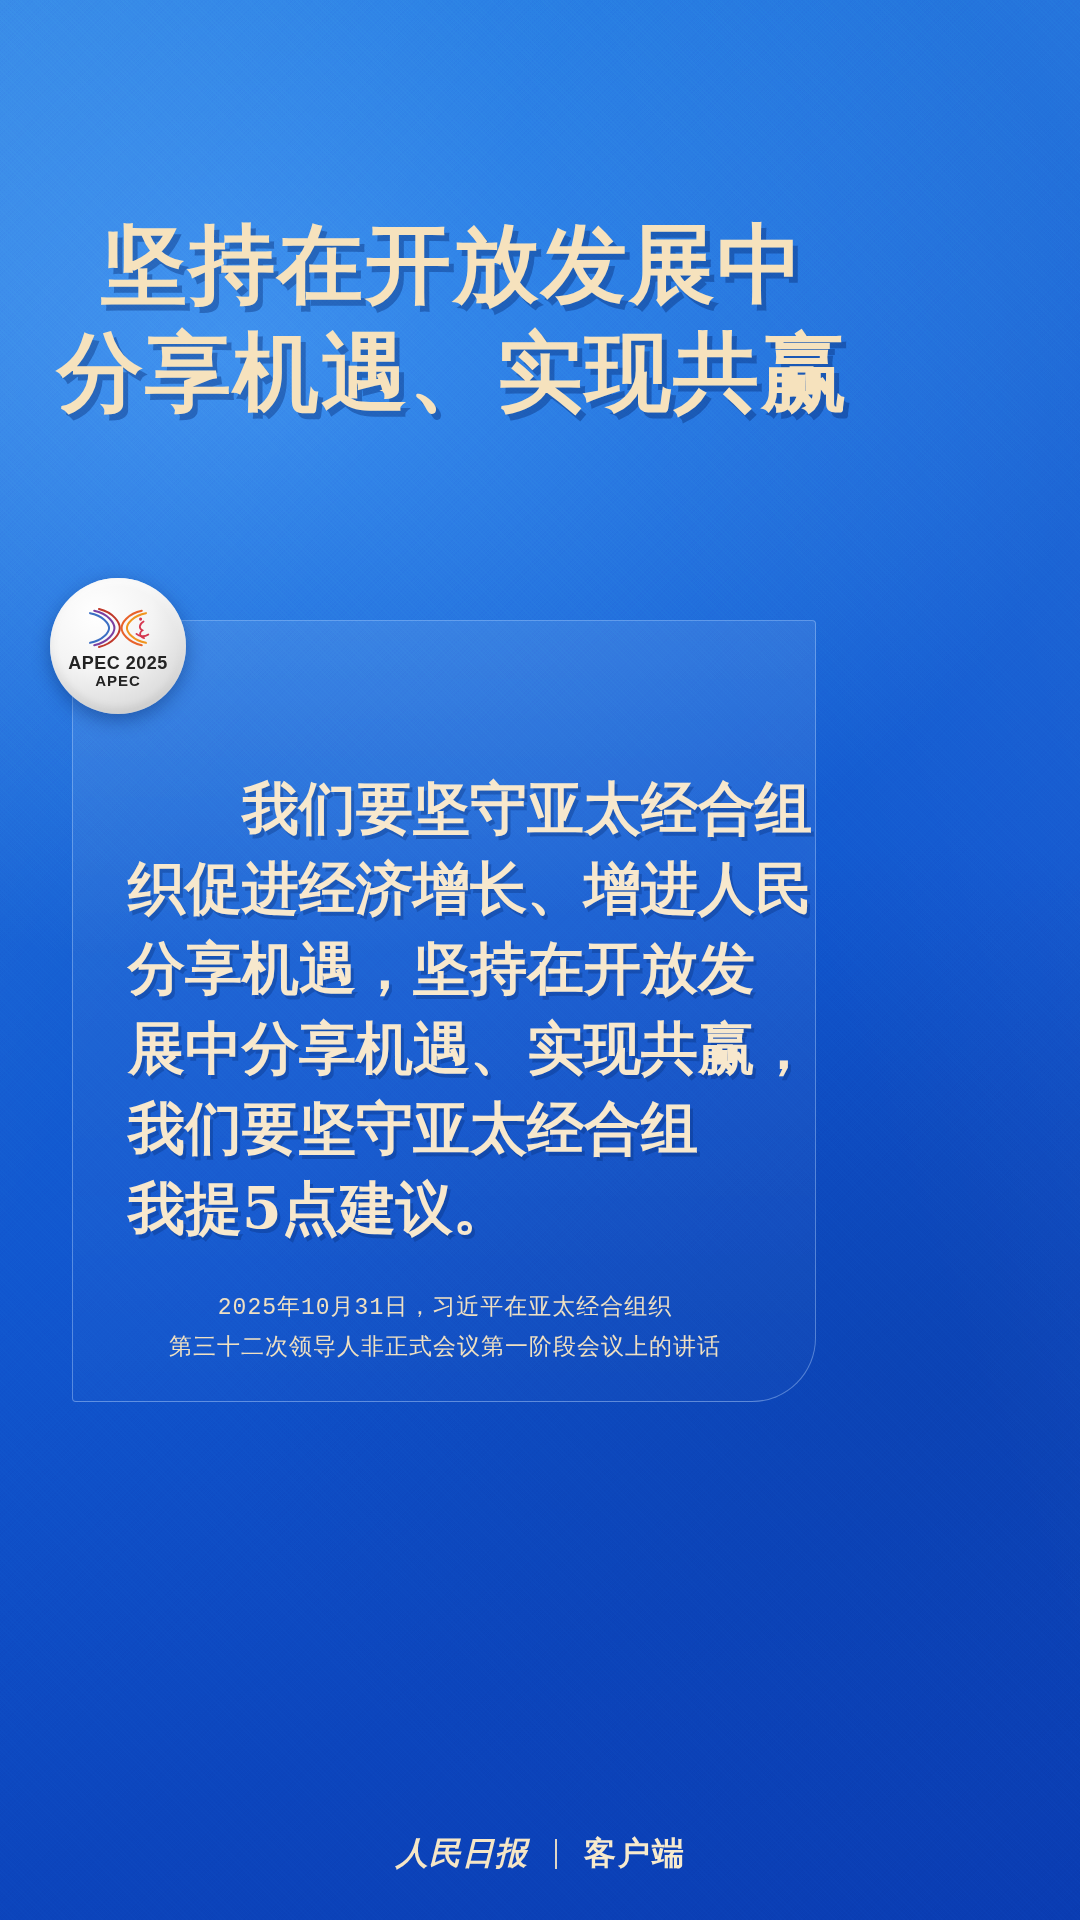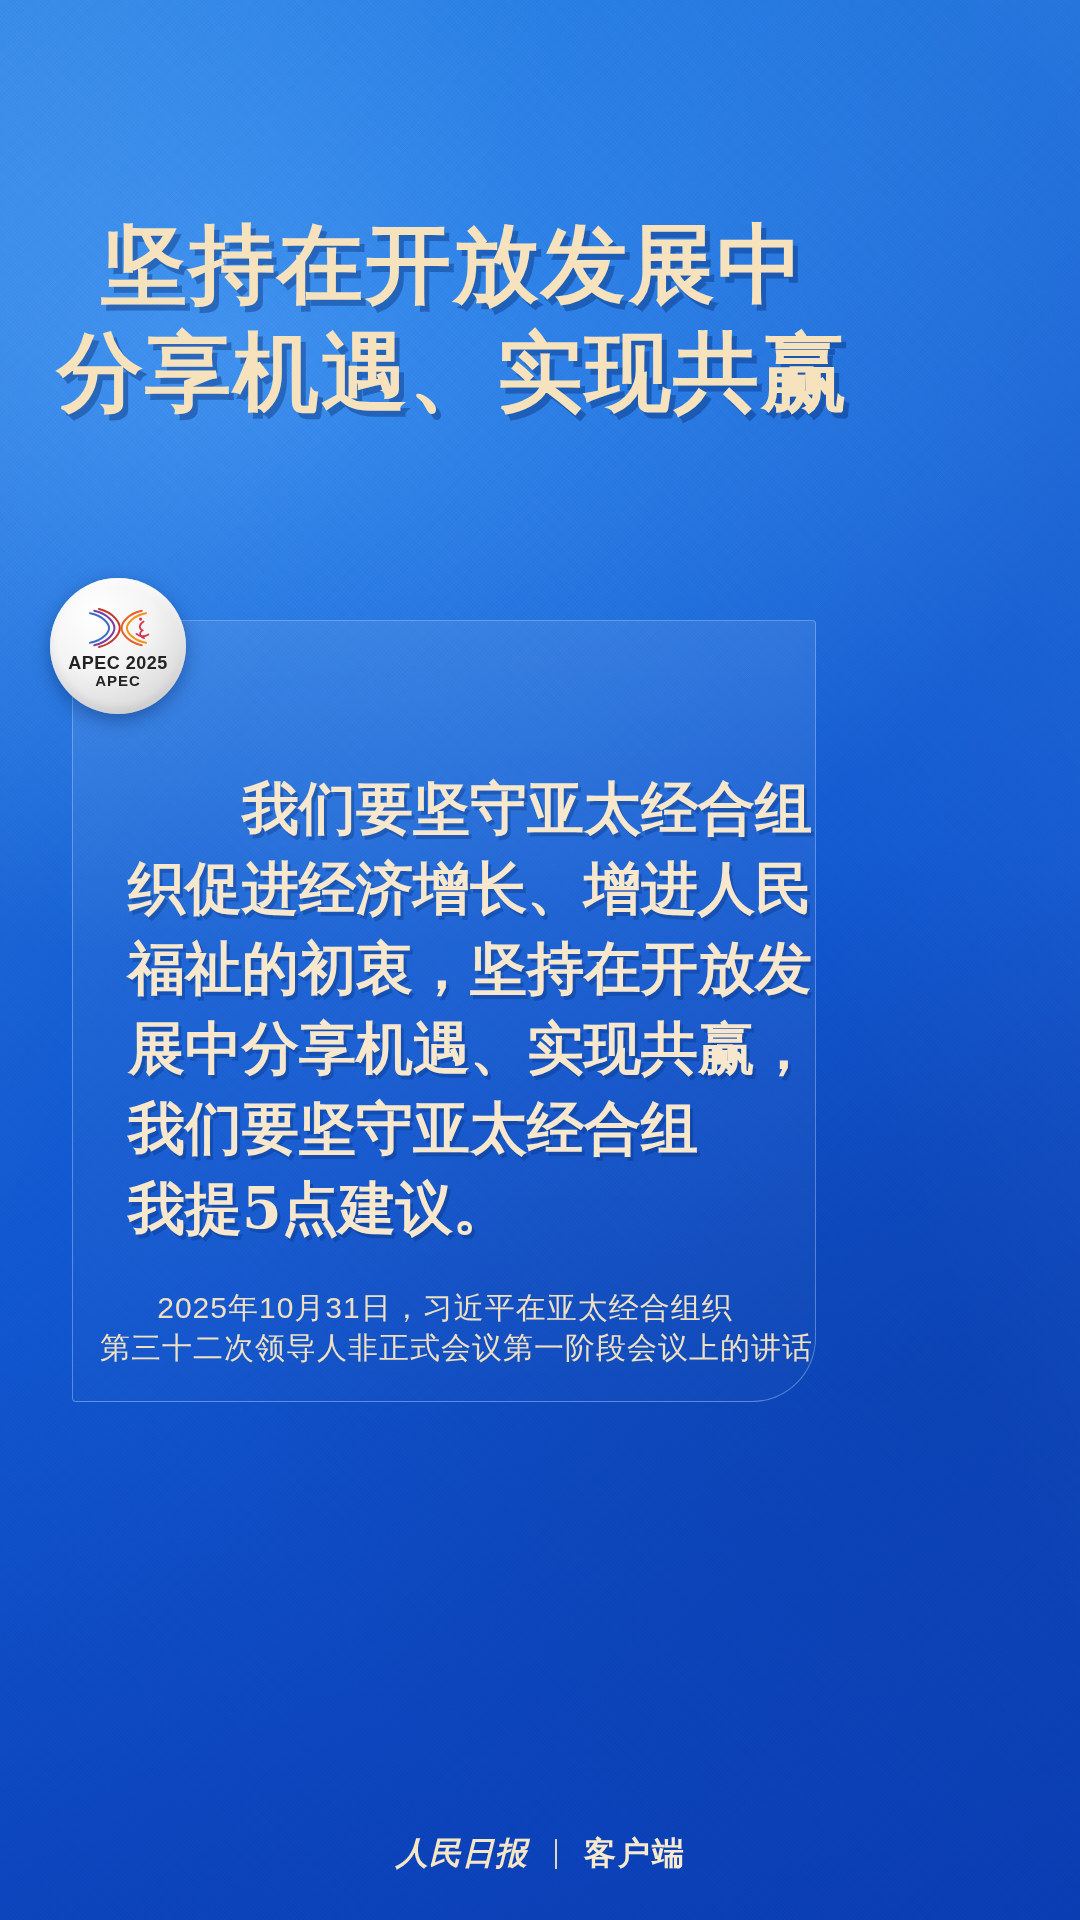--- a/index.html
+++ b/index.html
@@ -136,22 +136,22 @@
   
   #attribution {
     position: absolute;
     left: 100px;
     top: 1288px;
     width: 690px;
     text-align: center;
     z-index: 6;
   }
   .attr-line {
-    font-family: Liberation Sans, sans-serif;
-    font-size: 30px;
+    font-family: Liberation Mono, monospace;
+    font-size: 23px;
     line-height: 40px;
     color: #efe0c2;
     letter-spacing: 1px;
     white-space: nowrap;
   }
 
   
   #footer {
     position: absolute;
     left: 1px;
@@ -215,21 +215,21 @@
       </g>
       <circle cx="103" cy="22" r="2.6" fill="#d5364f"></circle>
     </svg>
     <div class="apec-text-main">APEC 2025</div>
     <div class="apec-text-sub">APEC</div>
   </div>
 
   <div id="quote-body">
     <div class="quote-line indent">我们要坚守亚太经合组</div>
     <div class="quote-line">织促进经济增长、增进人民</div>
-    <div class="quote-line">福祉的初衷，坚持在开放发</div>
+    <div class="quote-line">分享机遇，坚持在开放发</div>
     <div class="quote-line">展中分享机遇、实现共赢，</div>
     <div class="quote-line">我们要坚守亚太经合组</div>
     <div class="quote-line">我提5点建议。</div>
   </div>
 
   <div id="attribution">
     <div class="attr-line">2025年10月31日，习近平在亚太经合组织</div>
     <div class="attr-line">第三十二次领导人非正式会议第一阶段会议上的讲话</div>
   </div>
 

